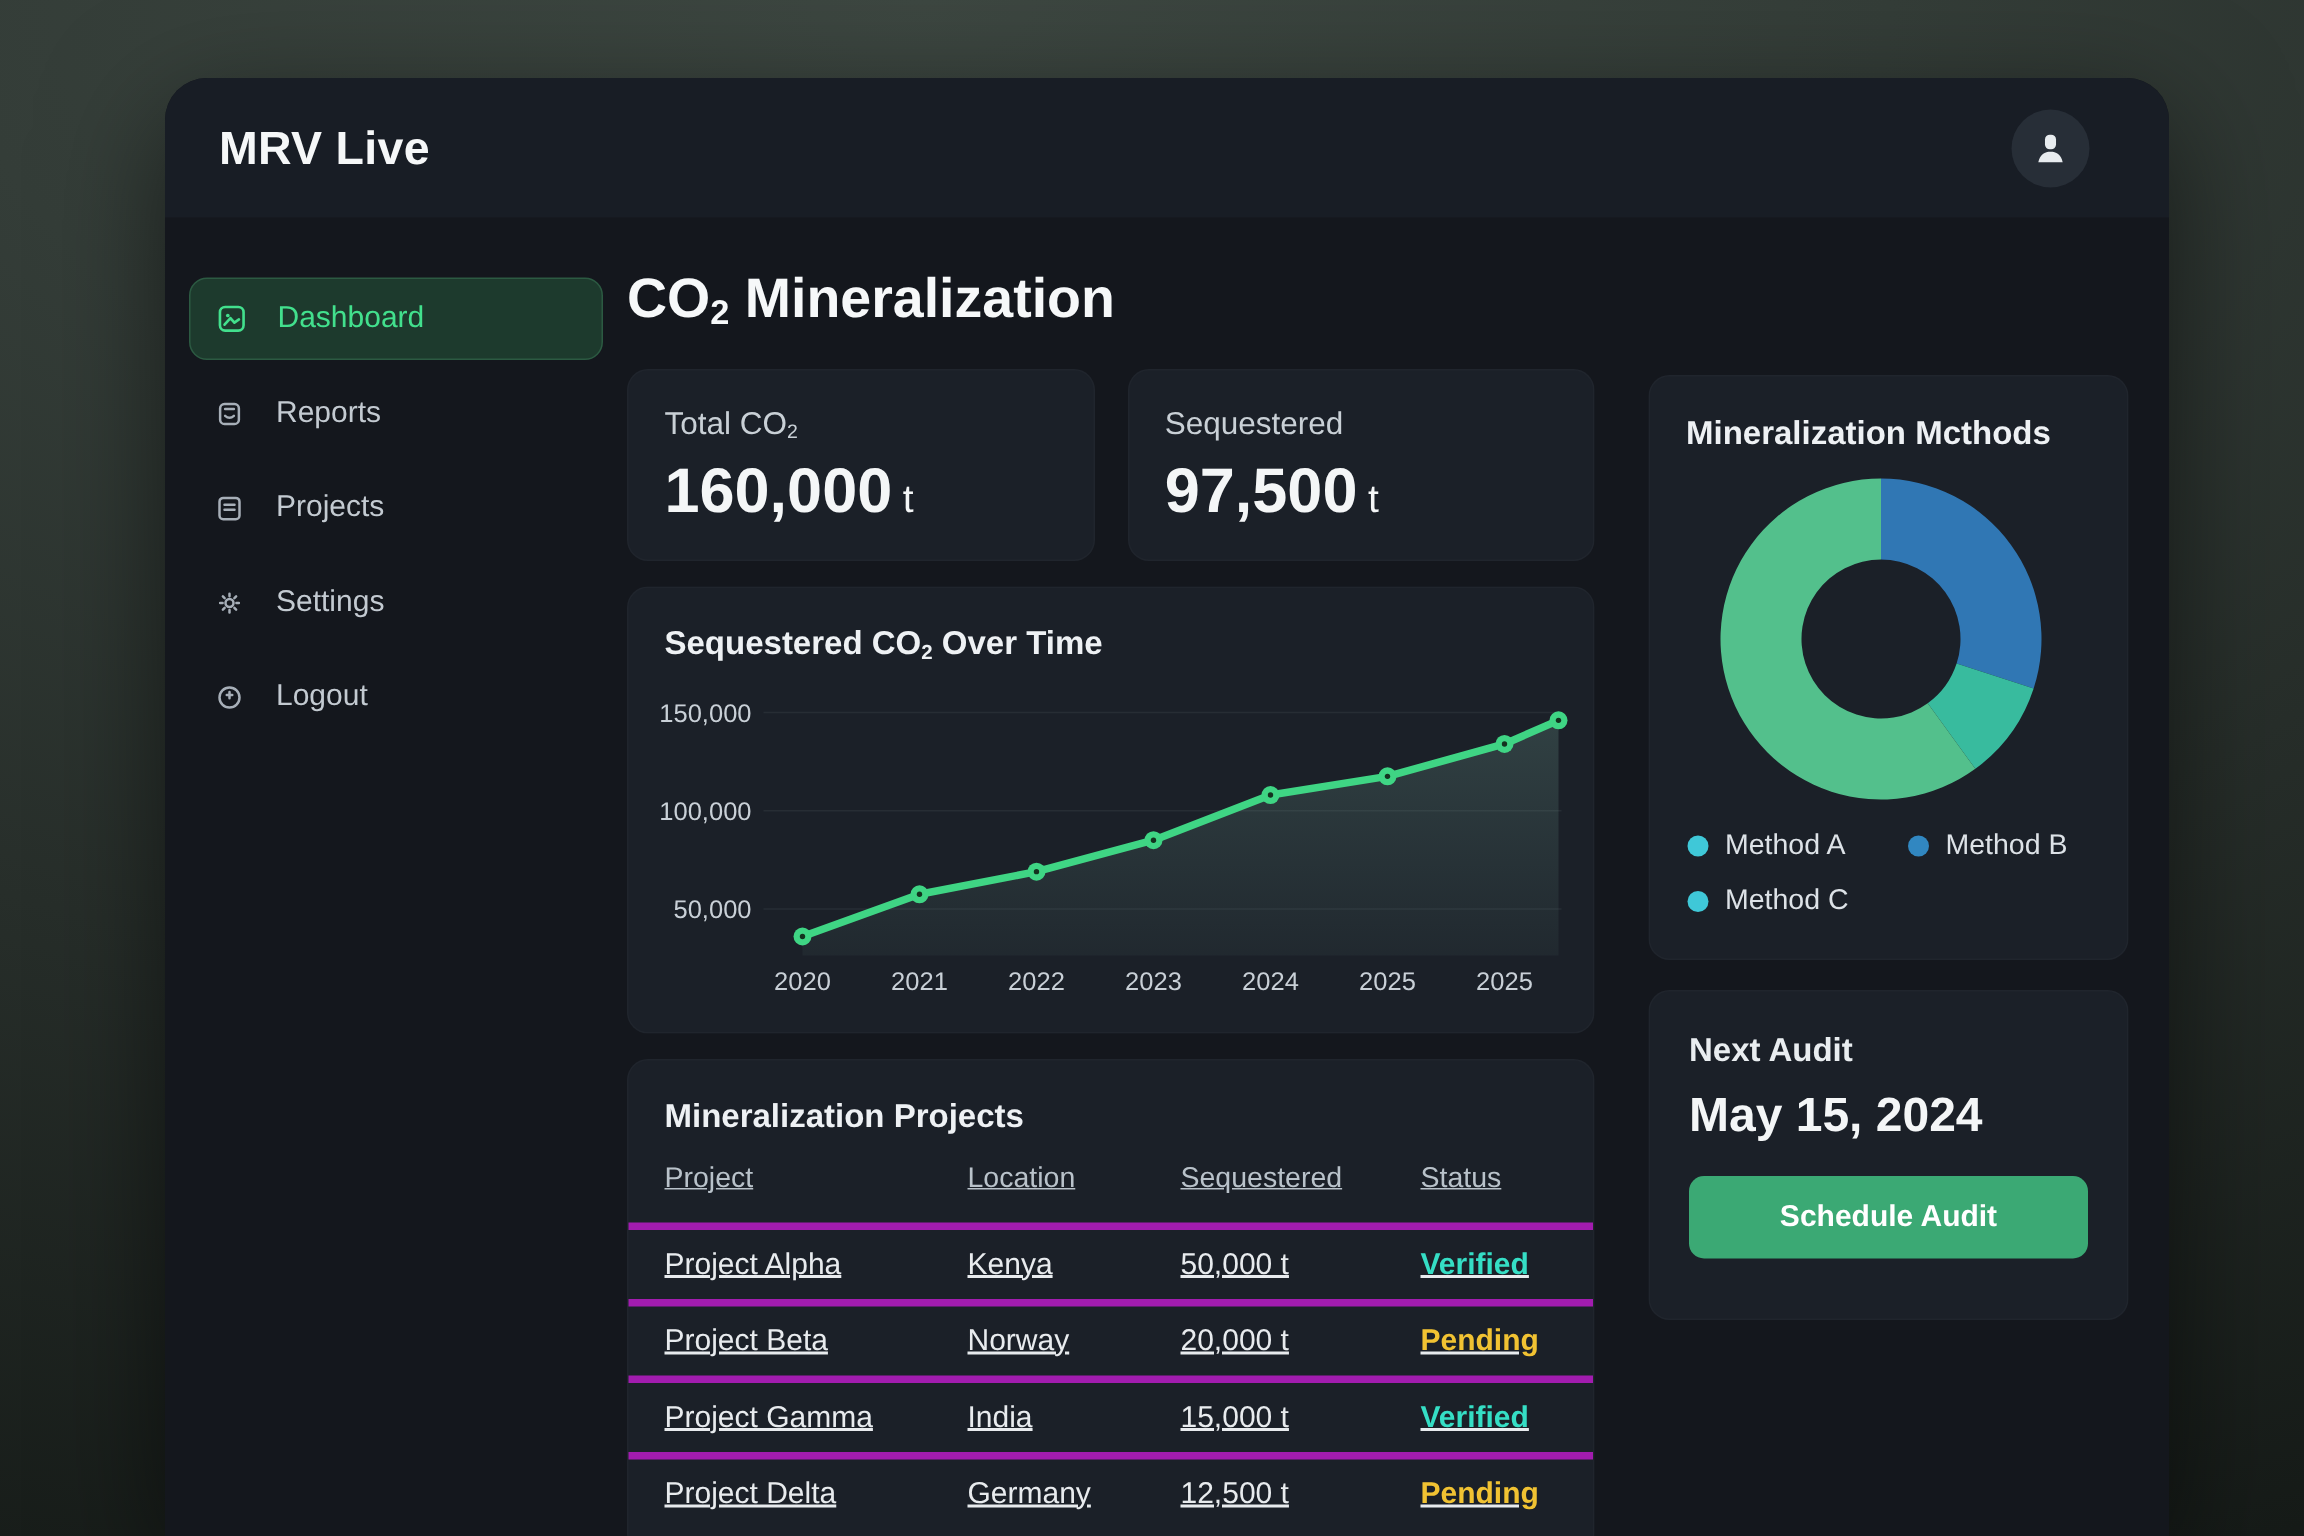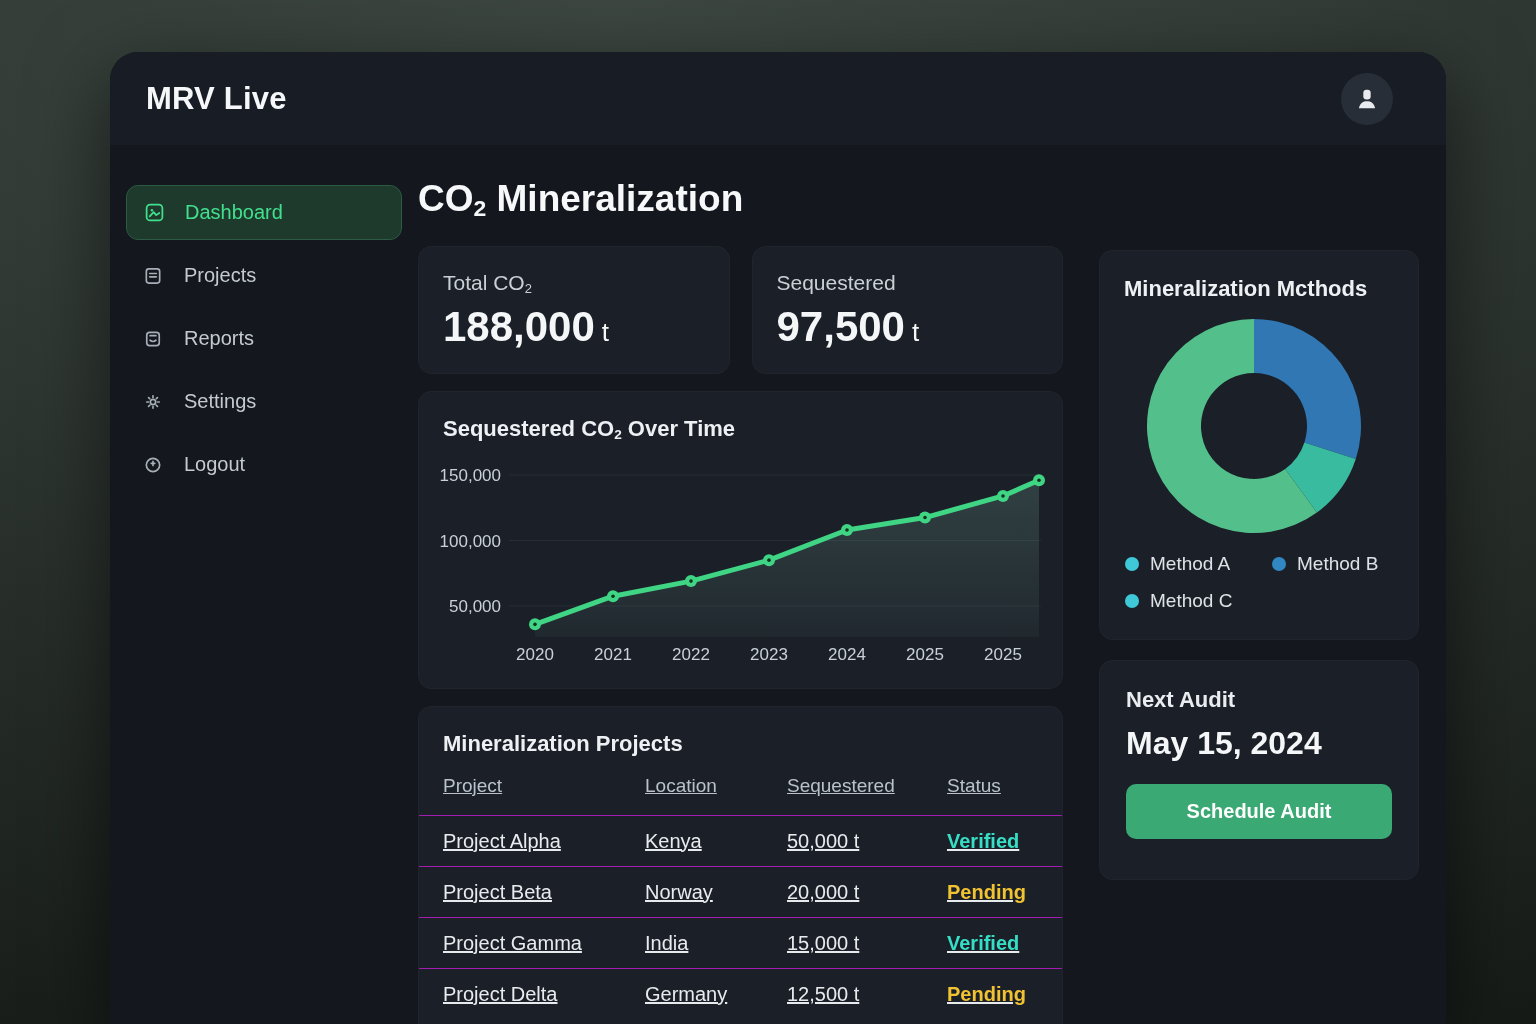--- a/index.html
+++ b/index.html
@@ -33,21 +33,21 @@
   .stat-value{color:#f4f6f7;font-size:42px;font-weight:800;margin-top:8px;}
   .stat-unit{font-size:26px;font-weight:500;margin-left:7px;}
   .chart-card{margin-top:17px;height:298px;position:relative;}
   .card-title{color:#eef1f4;font-size:22px;font-weight:700;padding:24px 24px 0 24px;}
   .chart-card svg{position:absolute;left:0;top:0;}
   
   .table-card{margin-top:17px;height:330px;padding-bottom:4px;}
   .tbl-grid{display:grid;grid-template-columns:202px 142px 160px 1fr;
     padding:0 24px;align-items:center;text-decoration:underline;}
   .tbl-head{height:58px;color:#b9c2ca;font-size:19px;}
-  .tbl-row{height:51px;color:#e8ebee;font-size:20px;border-top:1px solid #a21caf;}
+  .tbl-row{height:51px;color:#e8ebee;font-size:20px;border-top:5px solid #a21caf;}
   .status{font-weight:700;}
   .status.verified{color:#35dec5;}
   .status.pending{color:#f1c232;}
   
   .rightcol{width:320px;margin-left:36px;padding-top:105px;}
   .methods-card{height:390px;position:relative;}
   .methods-card svg{position:absolute;left:0;top:0;}
   .legend{position:absolute;left:25px;right:16px;top:302px;display:grid;
     grid-template-columns:147px 1fr;row-gap:15px;}
   .legend-item{display:flex;align-items:center;gap:11px;color:#dde2e7;font-size:19px;}
@@ -84,39 +84,39 @@
             <rect x="3" y="3" width="18" height="18" rx="4"></rect>
             <circle cx="9" cy="9.5" r="1.4" fill="#42e08d" stroke="none"></circle>
             <path d="M6.5 16.5 L11 11.5 L14 15 L17.5 12.5" stroke-linecap="round" stroke-linejoin="round"></path>
           </svg>
         </span>
         <span>Dashboard</span>
       </div>
       <div class="nav-item">
         <span class="ico">
           <svg width="20" height="20" viewBox="0 0 24 24" fill="none" stroke="#a7afb8" stroke-width="2">
-            <rect x="4" y="3.5" width="16" height="17" rx="3"></rect>
-            <path d="M8 9 h8 M8 13 h8" stroke-linecap="round"></path>
-          </svg>
-        </span>
-        <span>Projects</span>
-      </div>
-      <div class="nav-item">
-        <span class="ico">
-          <svg width="20" height="20" viewBox="0 0 24 24" fill="none" stroke="#a7afb8" stroke-width="2">
             <rect x="4.5" y="4" width="15" height="16" rx="3.5"></rect>
             <path d="M8.5 8 h7" stroke-linecap="round"></path>
             <path d="M8.5 13.5 q3.5 3 7 0" stroke-linecap="round"></path>
           </svg>
         </span>
         <span>Reports</span>
       </div>
       <div class="nav-item">
         <span class="ico">
           <svg width="20" height="20" viewBox="0 0 24 24" fill="none" stroke="#a7afb8" stroke-width="2">
+            <rect x="4" y="3.5" width="16" height="17" rx="3"></rect>
+            <path d="M8 9 h8 M8 13 h8" stroke-linecap="round"></path>
+          </svg>
+        </span>
+        <span>Projects</span>
+      </div>
+      <div class="nav-item">
+        <span class="ico">
+          <svg width="20" height="20" viewBox="0 0 24 24" fill="none" stroke="#a7afb8" stroke-width="2">
             <circle cx="12" cy="12" r="3.2"></circle>
             <path d="M12 4.5 v2 M12 17.5 v2 M4.5 12 h2 M17.5 12 h2 M6.7 6.7 l1.4 1.4 M15.9 15.9 l1.4 1.4 M17.3 6.7 l-1.4 1.4 M8.1 15.9 l-1.4 1.4" stroke-linecap="round"></path>
           </svg>
         </span>
         <span>Settings</span>
       </div>
       <div class="nav-item">
         <span class="ico">
           <svg width="20" height="20" viewBox="0 0 24 24" fill="none" stroke="#a7afb8" stroke-width="2">
             <circle cx="12" cy="12" r="8"></circle>
@@ -126,21 +126,21 @@
         <span>Logout</span>
       </div>
     </div>
 
     <div class="main">
       <div class="h1"><span>CO</span><span class="sub">2</span><span> Mineralization</span></div>
 
       <div class="stats-row">
         <div class="card stat-card">
           <div class="stat-label"><span>Total CO</span><span class="sub">2</span></div>
-          <div class="stat-value"><span>188,000</span><span class="stat-unit">t</span></div>
+          <div class="stat-value"><span>160,000</span><span class="stat-unit">t</span></div>
         </div>
         <div class="card stat-card">
           <div class="stat-label">Sequestered</div>
           <div class="stat-value"><span>97,500</span><span class="stat-unit">t</span></div>
         </div>
       </div>
 
       <div class="card chart-card">
         <svg id="line-chart" width="645" height="298" viewBox="0 0 645 298">
             <defs>

